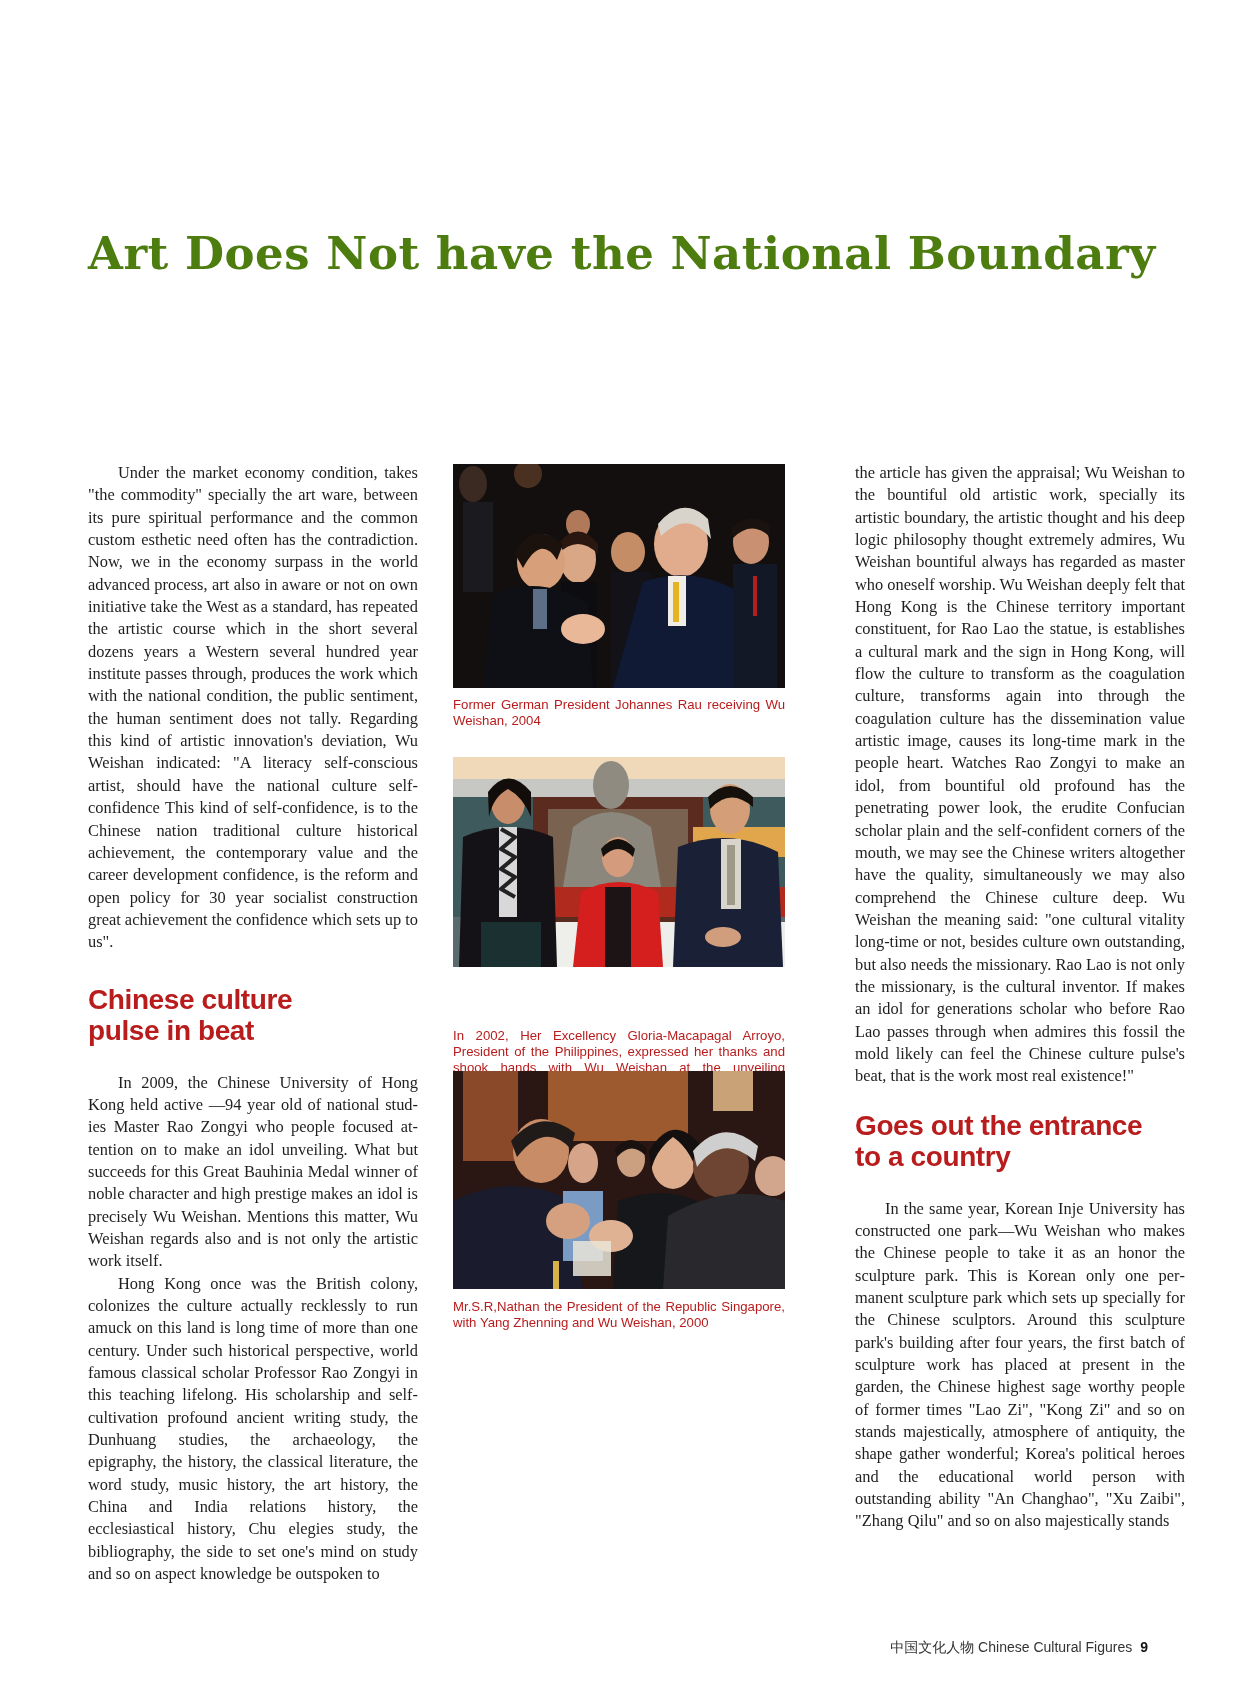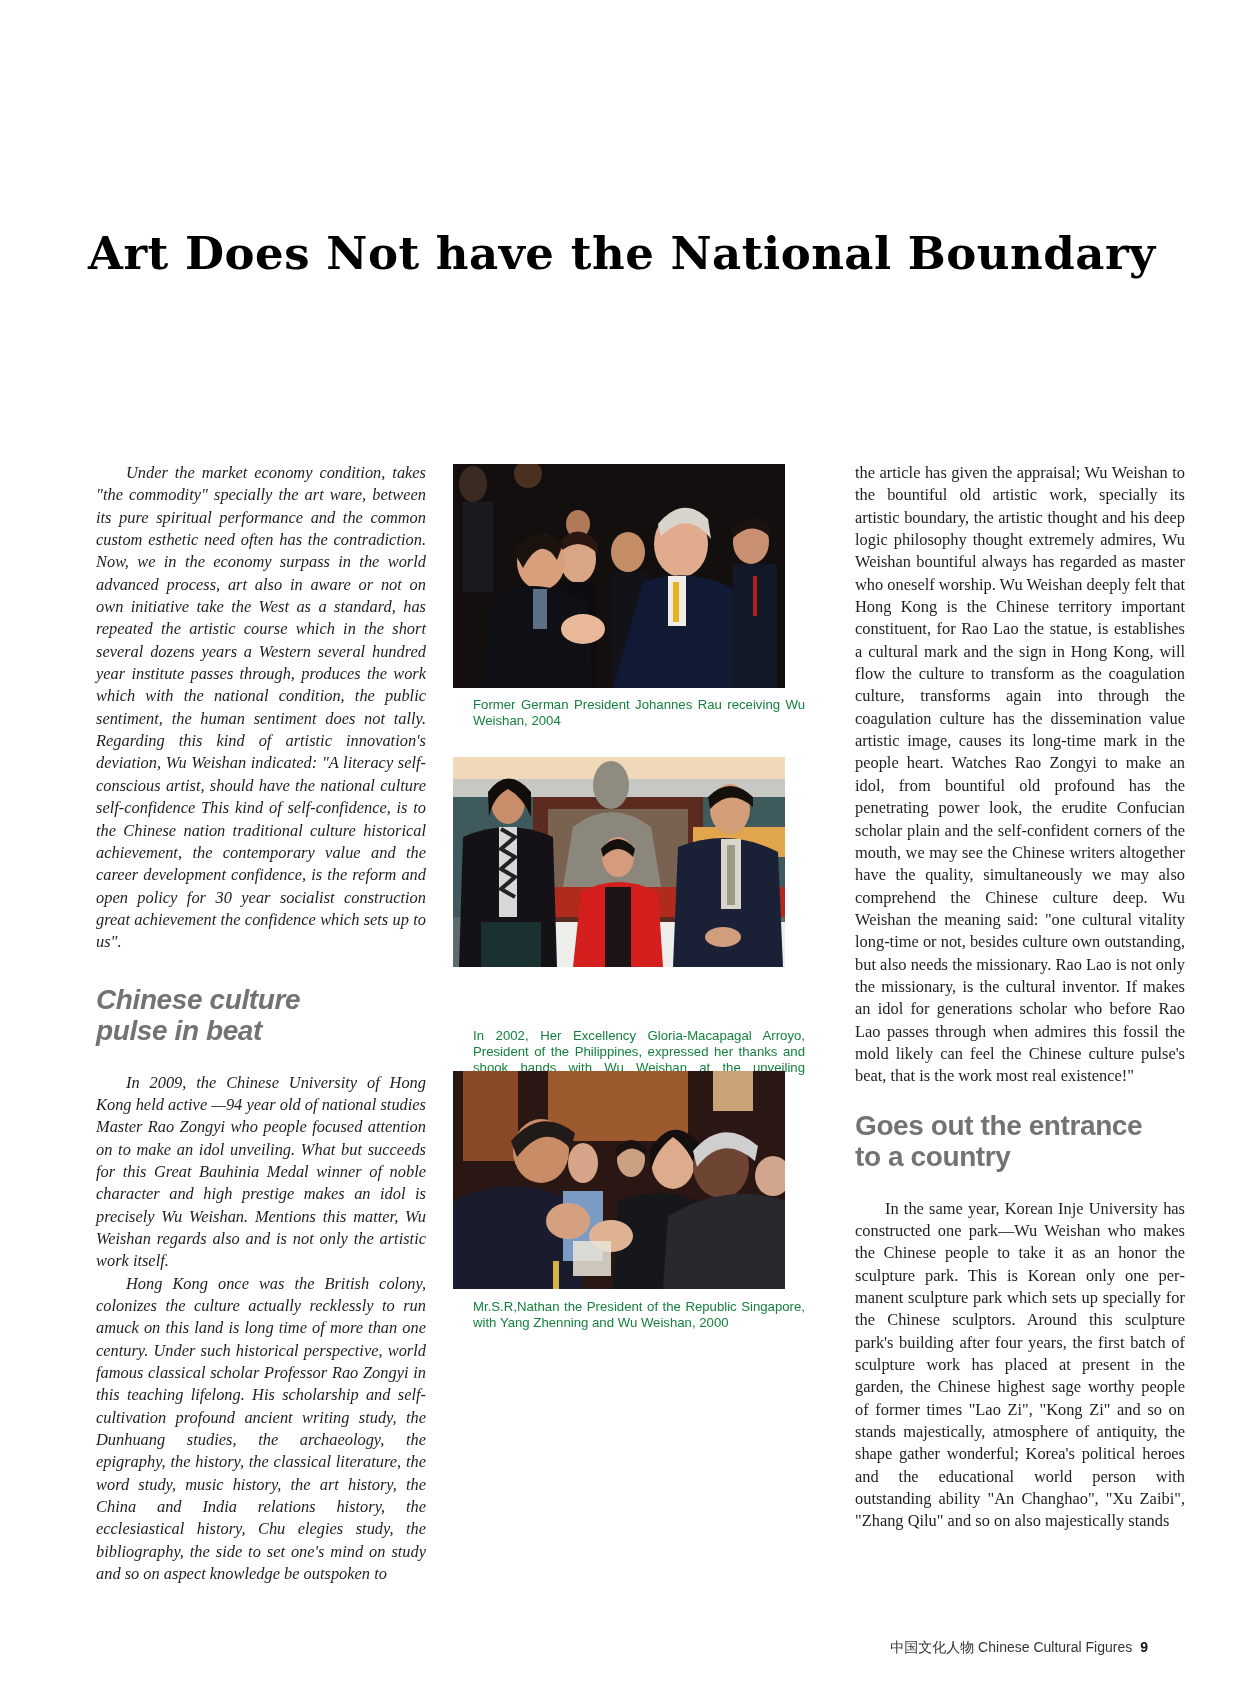--- a/index.html
+++ b/index.html
@@ -1,46 +1,46 @@
 <!DOCTYPE html>
 <html><head>
 <meta charset="utf-8">
 <style>
   html, body { margin: 0; padding: 0; background: #ffffff; }
   body { width: 1240px; height: 1683px; position: relative; overflow: hidden; color: #1a1a1a; }
   .title {
     position: absolute; left: 88px; top: 222px; width: 1100px;
     font-family: "DejaVu Serif", "Liberation Serif", serif;
     font-weight: bold; font-size: 45px; line-height: 63px; letter-spacing: 0.5px;
-    color: #000000;
+    color: #4d7c0f;
   }
   .title div { white-space: nowrap; }
   .col {
     position: absolute; top: 462px; width: 330px;
     font-family: "Liberation Serif", "DejaVu Serif", serif;
     font-size: 16.4px; line-height: 22.35px; text-align: justify; hyphens: manual;
     color: #1e1e1e;
   }
-  .col-left { left: 96px; font-style: italic; }
+  .col-left { left: 88px; }
   .col-mid { left: 453px; top: 1382px; }
   .col-right { left: 855px; }
   .col p { margin: 0; text-indent: 30px; }
   .col p.noindent { text-indent: 0; }
   .subhead {
     font-family: "Liberation Sans", "DejaVu Sans", sans-serif;
-    font-size: 28px; line-height: 31px; color: #737373; margin: 0; letter-spacing: -0.4px;
+    font-size: 28px; line-height: 31px; color: #b91c1c; margin: 0; letter-spacing: -0.4px;
     text-align: left;
   }
   .sub1 { margin-top: 30px; margin-bottom: 26px; }
   .sub2 { margin-top: 22px; margin-bottom: 26px; }
   .photo { position: absolute; left: 453px; width: 332px; overflow: hidden; }
   .caption {
-    position: absolute; left: 473px; width: 332px;
+    position: absolute; left: 453px; width: 332px;
     font-family: "Liberation Sans", "DejaVu Sans", sans-serif;
-    font-size: 13.2px; line-height: 16.2px; color: #15803d; text-align: justify;
+    font-size: 13.2px; line-height: 16.2px; color: #b91c1c; text-align: justify;
   }
   .footer {
     position: absolute; top: 1614px; right: 92px;
     font-family: "Liberation Sans", "DejaVu Sans", sans-serif;
     font-size: 14px; color: #333; white-space: nowrap; margin-top: 25px;
   }
   .footer .pn { font-weight: bold; margin-left: 8px; color: #111; }
   svg { display: block; }
 </style>
 </head>

